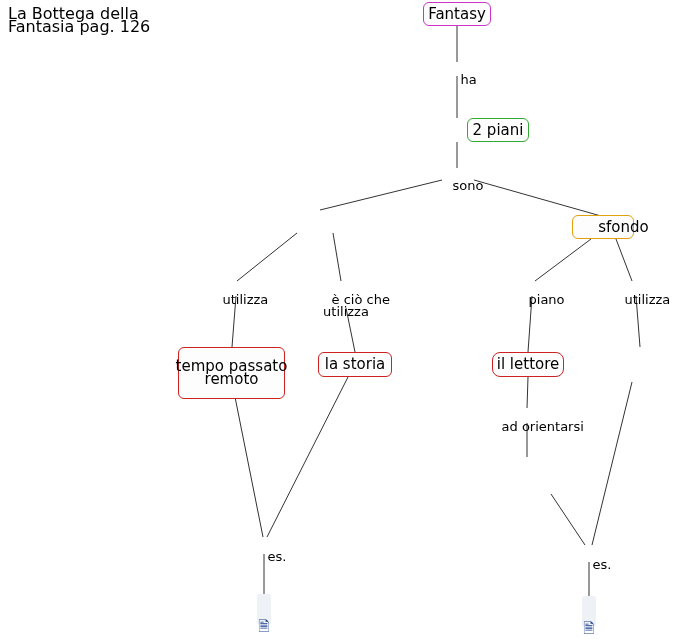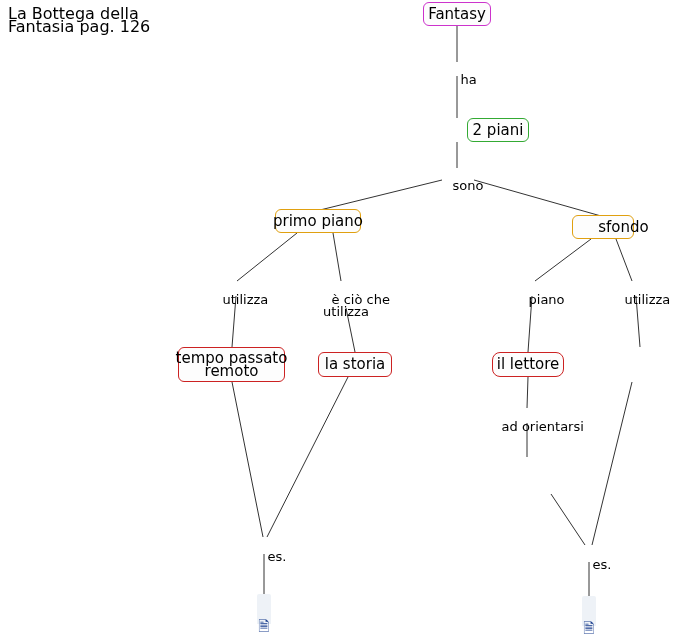--- a/index.html
+++ b/index.html
@@ -124,29 +124,26 @@
   </svg>
 
   <div class="node" style="left:423px; top:2px; width:68px; height:24px; border-color:#cc33cc;">
     <span>Fantasy</span>
   </div>
 
   <div class="node" style="left:426px; top:118px; width:62px; height:24px; border-color:#33aa33;margin-left:41px;">
     <span>2 piani</span>
   </div>
 
-  <div class="node" style="left:275px; top:209px; width:86px; height:24px; border-color:#e0a010;">
-    <span>primo piano</span>
-  </div>
 
   <div class="node" style="left:572px; top:215px; width:62px; height:24px; border-color:#e0a010;padding-left:45px;">
     <span>sfondo</span>
   </div>
 
-  <div class="node" style="left:178px; top:347px; width:107px; height:35px; border-color:#cc2222;">
+  <div class="node" style="left:178px; top:347px; width:107px; height:52px; border-color:#cc2222;">
     <span>tempo passato
 remoto</span>
   </div>
 
   <div class="node" style="left:318px; top:352px; width:74px; height:25px; border-color:#cc2222;">
     <span>la storia</span>
   </div>
 
   <div class="node" style="left:492px; top:352px; width:72px; height:25px; border-color:#cc2222;border-radius:8px;">
     <span>il lettore</span>

